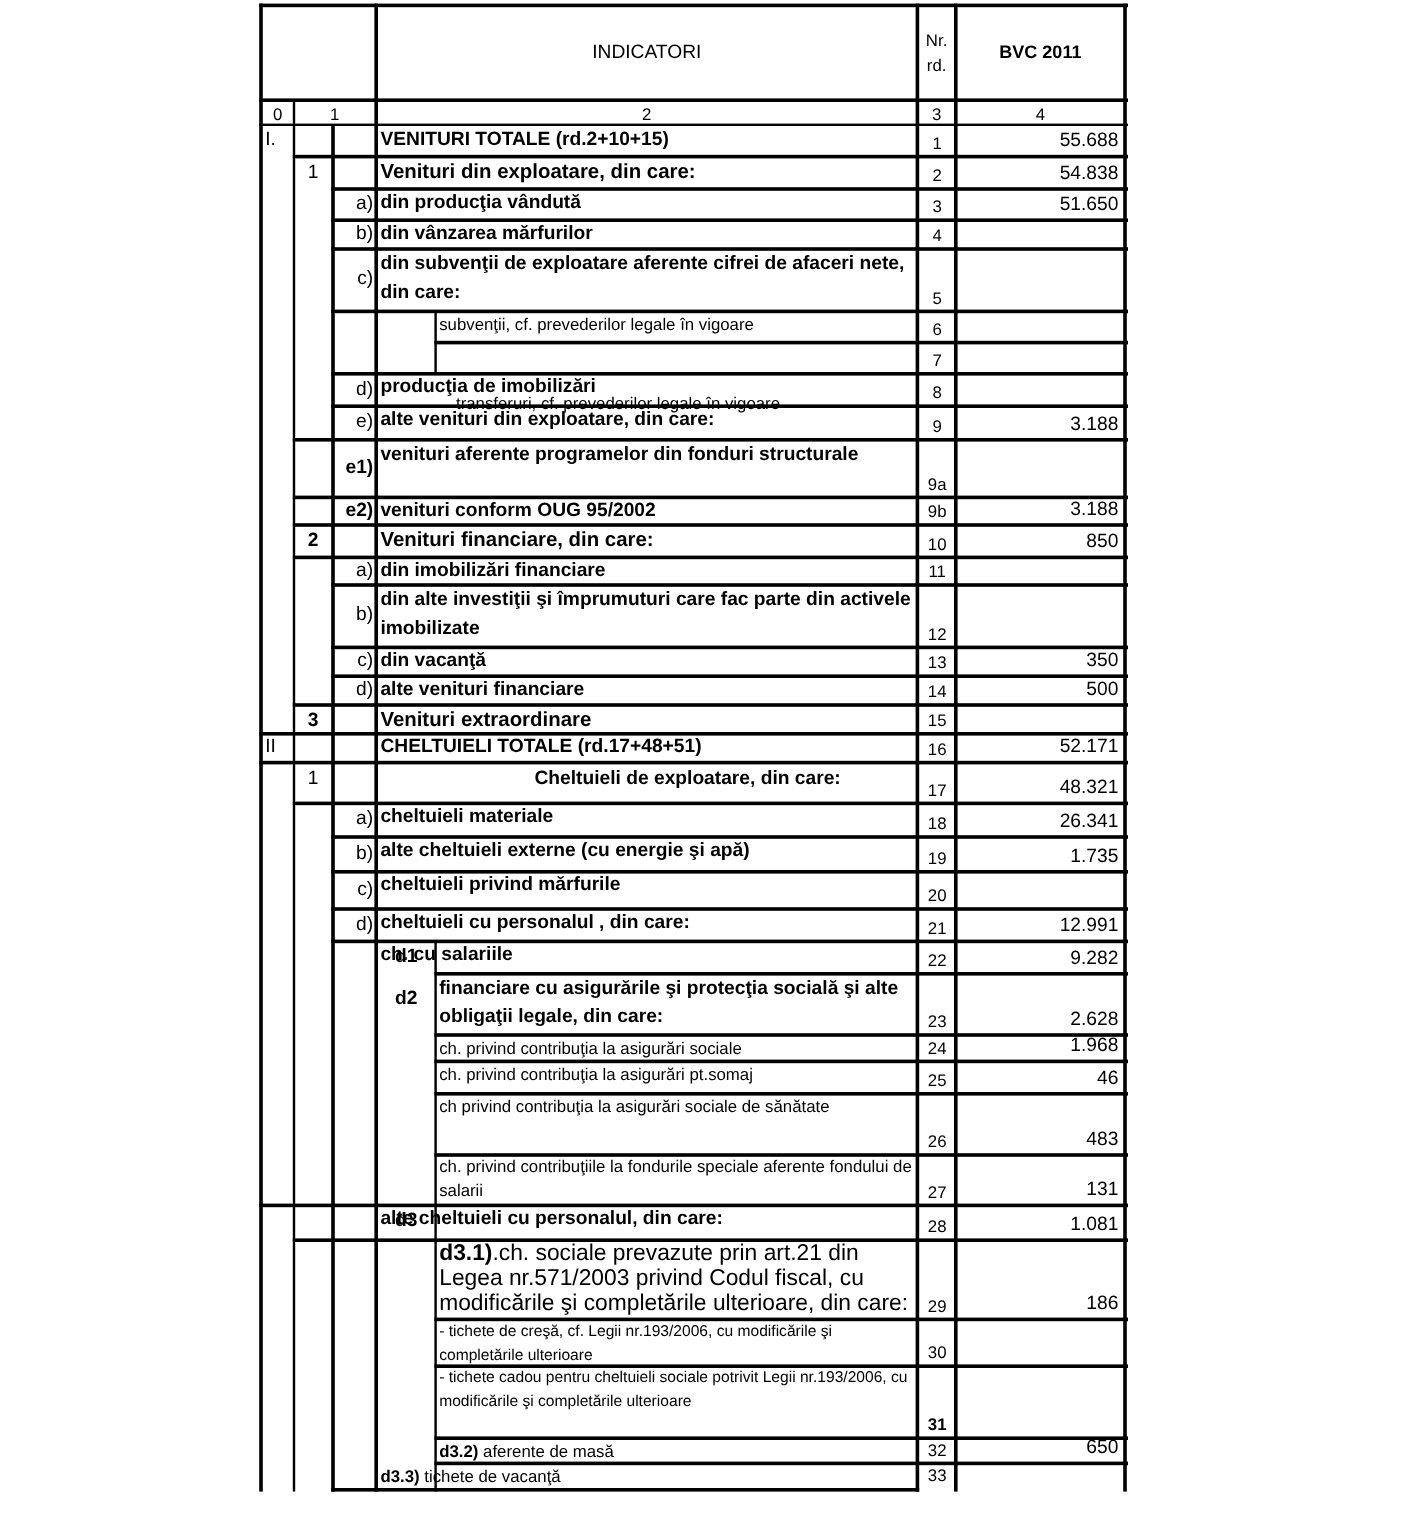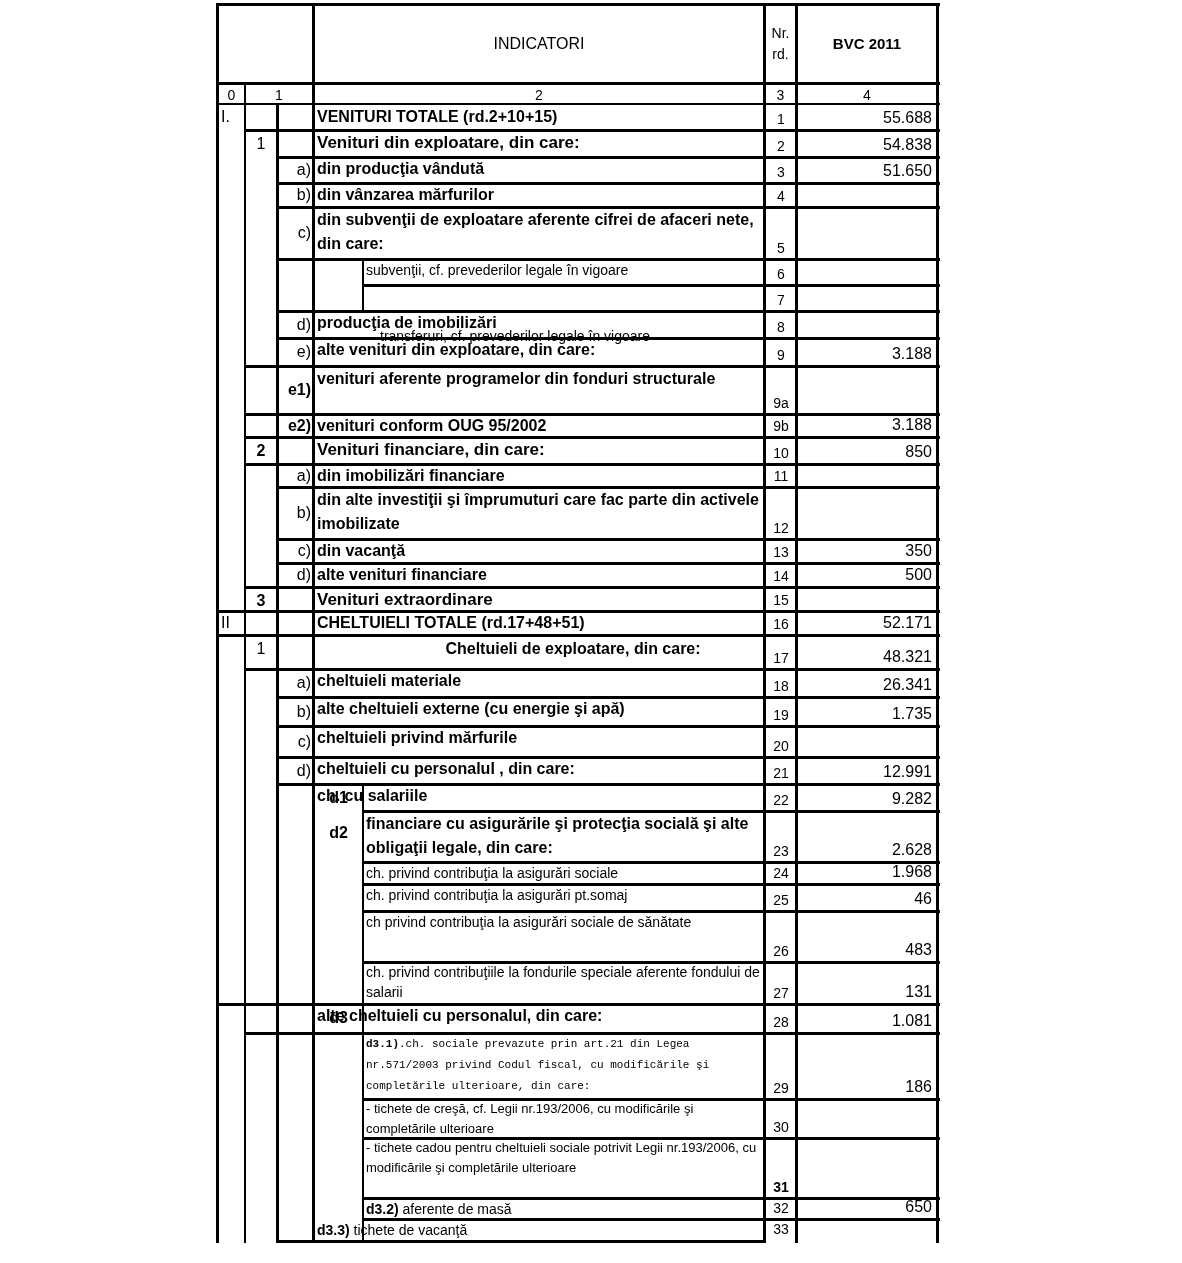--- a/index.html
+++ b/index.html
@@ -5,21 +5,21 @@
   html, body { margin:0; padding:0; background:#fff; }
   body { width:1182px; height:1263px; position:relative; overflow:hidden;
          font-family:"Liberation Sans", sans-serif; color:#000; }
   .sheet { position:absolute; left:0; top:0; width:1182px; height:1263px; }
   .ln { position:absolute; background:#000; }
   .t { position:absolute; white-space:nowrap; line-height:1; }
   .hdr { font-size:15px; font-weight:bold; }
   .b17 { font-size:17px; font-weight:bold; }
   .b16 { font-size:16px; font-weight:bold; }
   .n16 { font-size:16px; }
-  .n15 { font-size:11px;font-family:Liberation Mono, monospace; }
+  .n15 { font-size:19px; }
   .n14 { font-size:14px; }
   .n13 { font-size:13px; }
   .num { font-size:16px; text-align:right; }
   .rd { font-size:14px; text-align:center; width:30px; }
   .wrap { white-space:normal; line-height:24px; }
   .wrap21 { white-space:normal; line-height:21px; }
   .wrap20 { white-space:normal; line-height:20px; }
 </style>
 </head>
 <body>

